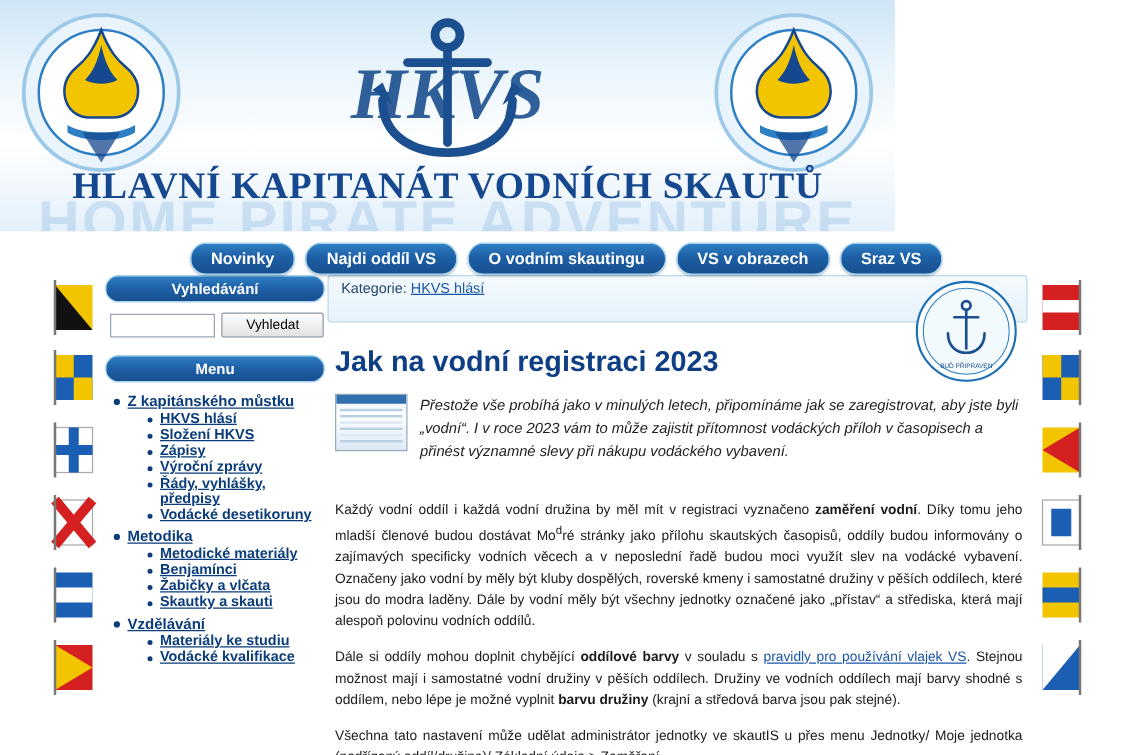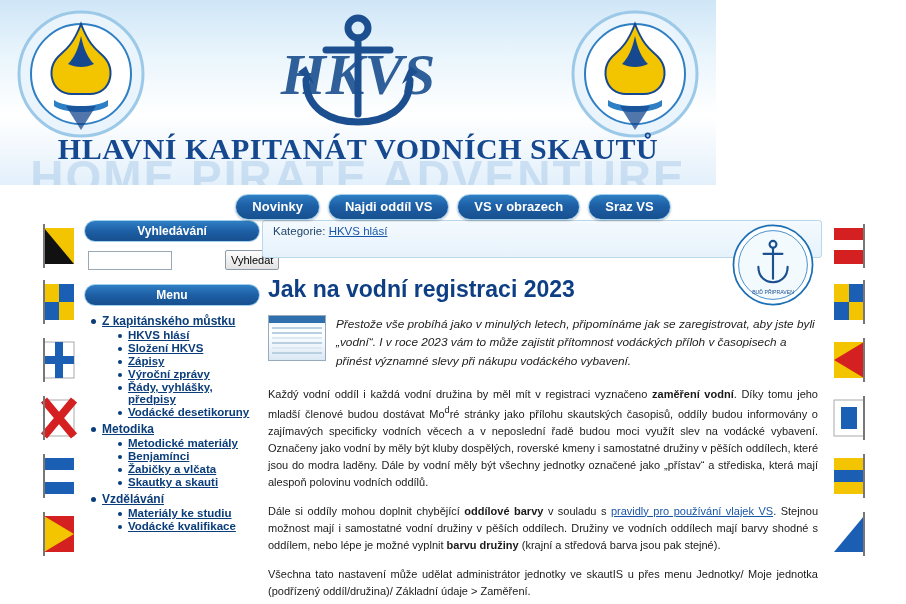--- a/index.html
+++ b/index.html
@@ -142,27 +142,26 @@
   .search-input {
     width: 84px;
     height: 19px;
     border: 1px solid #9aa8b5;
     background: #fff;
     font-size: 11px;
     padding: 1px 3px;
   }
   .search-btn {
     height: 20px;
-    padding: 0 5px;
+    padding: 0 19px;
     font-size: 11px;
     border: 1px solid #8d9aa6;
     background: linear-gradient(to bottom,#fdfdfd,#e2e2e2);
     border-radius: 2px;
     cursor: pointer;
-    margin-left: 48px;
   }
   .menu-list { margin: 0; padding: 0 0 0 4px; list-style: none; }
   .menu-l1 {
     font-size: 12px;
     color: #0a3d7a;
     margin: 0 0 1px 0;
     padding-left: 14px;
     position: relative;
     font-weight: bold;
   }
@@ -216,21 +215,21 @@
   .article-title {
     margin: 18px 0 12px 6px;
     font-size: 23px;
     font-weight: bold;
     color: #0e3f84;
   }
 
   .lead {
     display: flex;
     gap: 10px;
-    margin: 0 4px 16px 6px;
+    margin: 0 4px 30px 6px;
   }
   .thumb {
     width: 58px; height: 46px;
     border: 1px solid #9ab;
     background: linear-gradient(to bottom,#eaf3fb 0%,#ffffff 40%,#dbe9f5 100%);
     flex: none;
     position: relative;
     overflow: hidden;
   }
   .thumb .tbar { position:absolute; left:0; right:0; top:0; height:7px; background:#2f6fae; }
@@ -295,20 +294,21 @@
       <text x="130" y="84" text-anchor="middle" font-family="Liberation Serif, serif" font-size="58" font-style="italic" font-weight="bold" fill="#1b4f8f" opacity="0.9">HKVS</text>
     </svg>
 
     <div class="banner-ghost">HOME PIRATE ADVENTURE</div>
     <div class="banner-title">HLAVNÍ KAPITANÁT VODNÍCH SKAUTŮ</div>
   </div>
 
   <div class="navbar">
     <div class="nav-btn">Novinky</div>
     <div class="nav-btn">Najdi oddíl VS</div>
+    <div class="nav-btn">O vodním skautingu</div>
     <div class="nav-btn">VS v obrazech</div>
     <div class="nav-btn">Sraz VS</div>
   </div>
 
   <div class="content-area">
 
     <svg class="flags-left" viewBox="0 0 78 384">
       <g>
         <polygon points="44,8 74,8 74,44 44,44" fill="#f2c500"></polygon>
         <polygon points="44,8 74,44 44,44" fill="#111111"></polygon>

